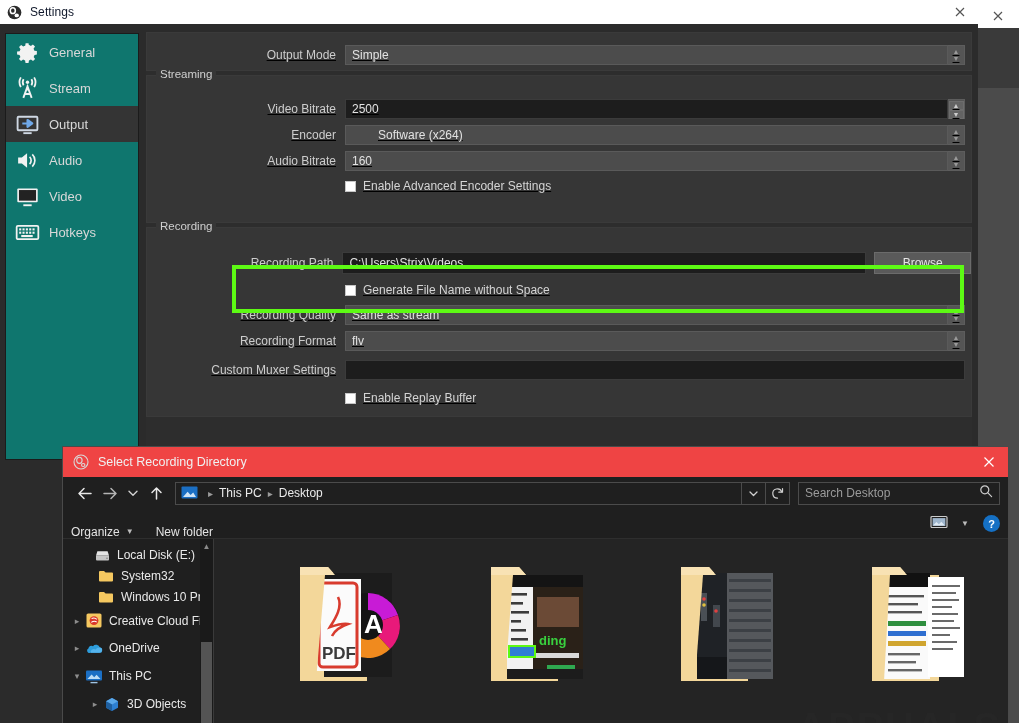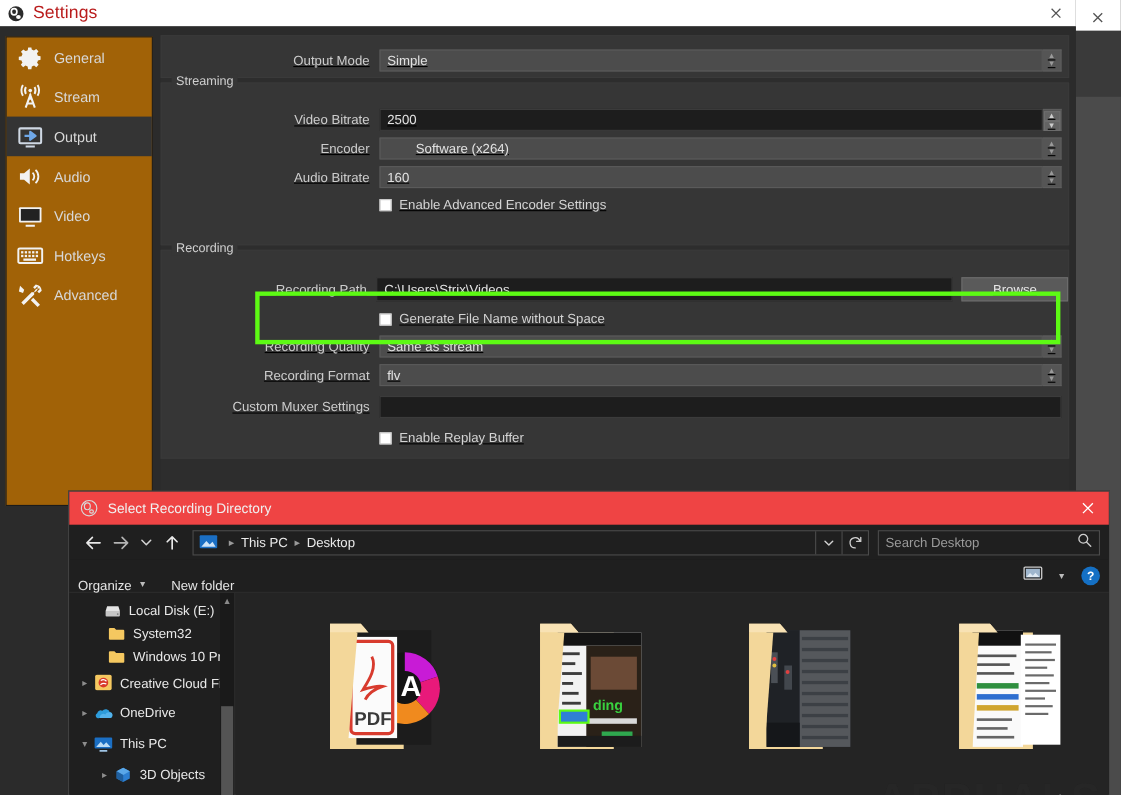--- a/index.html
+++ b/index.html
@@ -42,38 +42,38 @@
   .settings-titlebar {
     position: absolute; left: 0; top: 0; width: 978px; height: 24px;
     background: #ffffff;
     display: flex; align-items: center;
   }
   .obs-logo {
     margin-left: 7px; width: 15px; height: 15px;
     display: flex; align-items: center; justify-content: center;
   }
   .settings-title {
-    margin-left: 8px; font-size: 16px; color: #b91c1c;
+    margin-left: 8px; font-size: 12px; color: #0f172a;
     letter-spacing: .1px;
   }
   .settings-close {
     position: absolute; right: 10px; top: 4px;
     width: 16px; height: 16px; color: #555;
     display: flex; align-items: center; justify-content: center;
   }
 
   .settings-body {
     position: absolute; left: 0; top: 24px; width: 978px; height: 436px;
     background: #2b2b2b;
   }
 
   
   .sidebar {
     position: absolute; left: 5px; top: 9px; width: 134px; height: 427px;
-    background: #a16207;
+    background: #0f766e;
     border: 1px solid #1b1b1b;
   }
   .sb-item {
     display: flex; align-items: center; height: 36px;
     padding-left: 8px; color: #d8d8d8; font-size: 13px;
     cursor: default;
   }
   .sb-item.active { background: #343434; }
   .sb-ico {
     width: 26px; height: 26px; margin-right: 9px;
@@ -388,30 +388,20 @@
                 <rect x="10.4" y="11.2" width="2" height="2"></rect>
                   <rect x="13.6" y="11.2" width="2" height="2"></rect>
                 <rect x="16.8" y="11.2" width="2" height="2"></rect>
                 <rect x="6" y="14.4" width="11" height="2"></rect>
               </g>
             </svg>
           </span>
           <span class="sb-label">Hotkeys</span>
         </div>
 
-        <div class="sb-item">
-          <span class="sb-ico">
-            <svg width="25" height="25" viewBox="0 0 24 24" fill="#f2f2f2">
-              <path d="M16.8 2.6l-2.3 2.3 1.5 1.5L18.3 4a3.9 3.9 0 01-4.9 5.1L4.2 18.3l2.1 2.1 9.2-9.2a3.9 3.9 0 015.1-4.9l-2.4 2.4 1.5 1.5 2.3-2.3a6 6 0 00-5.2-5.3z"></path>
-              <path d="M3.1 3.6l3.6 3.6-1 2.8L2.1 8.6z"></path>
-              <path d="M14.6 14.2l5.9 5.9-2.1 2.1-5.9-5.9z"></path>
-            </svg>
-          </span>
-          <span class="sb-label">Advanced</span>
-        </div>
       </div>
 
       <div class="pane">
 
         <div class="group" style="height:39px;padding-top:9px;">
           <div class="row">
             <span class="row-label">Output Mode</span>
             <div class="field" style="width:603px;">Simple</div>
             <div class="spinner">
               <span>▲</span>

